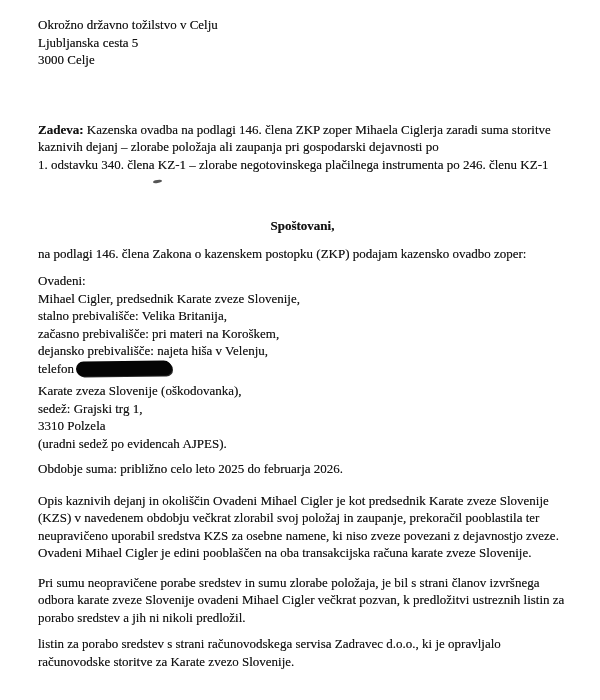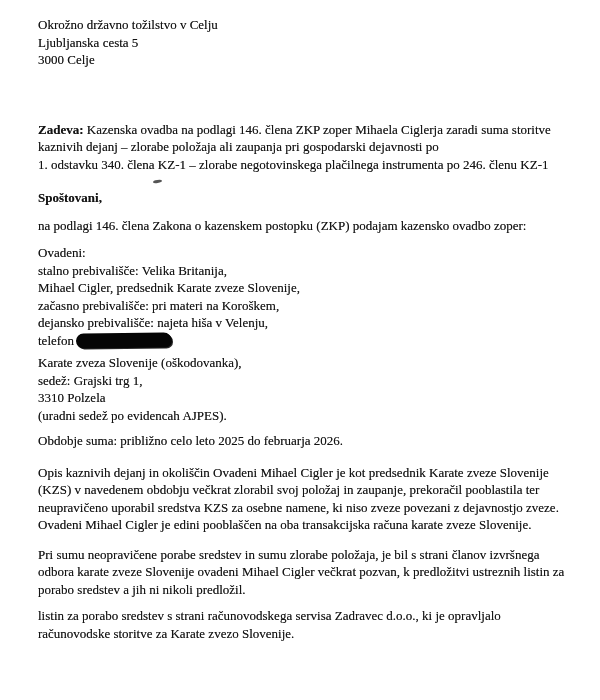--- a/index.html
+++ b/index.html
@@ -19,21 +19,21 @@
     font-size: 13px;
     line-height: 17.5px;
     text-shadow: 0 0 0.5px rgba(20,20,20,0.55);
   }
   .ln { display: block; white-space: nowrap; }
   .block { margin: 0; }
   .bold { font-weight: bold; }
 
   .recipient-block { margin-top: 0; }
   .subject-block   { margin-top: 52px; }
-  .salutation-line { margin-top: 16px; font-weight: bold; }
+  .salutation-line { margin-top: 44px; font-weight: bold; text-align: center; }
   .intro-line      { margin-top: 10px; }
   .accused-block   { margin-top: 10px; }
   .injured-block   { margin-top: 5px; }
   .period-line     { margin-top: 8px; }
   .para-1          { margin-top: 14px; }
   .para-2          { }
   .para-3          { margin-top: 12px; }
   .para-4          { margin-top: 9px; }
 
   .redaction {
@@ -75,22 +75,22 @@
     <span class="ln">kaznivih dejanj – zlorabe položaja ali zaupanja pri gospodarski dejavnosti po</span>
     <span class="ln">1. odstavku 340. člena KZ-1 – zlorabe negotovinskega plačilnega instrumenta po 246. členu KZ-1</span>
   </div>
 
   <div class="block salutation-line">Spoštovani,</div>
 
   <div class="block intro-line">na podlagi 146. člena Zakona o kazenskem postopku (ZKP) podajam kazensko ovadbo zoper:</div>
 
   <div class="block accused-block">
     <span class="ln">Ovadeni:</span>
+    <span class="ln">Mihael Cigler, predsednik Karate zveze Slovenije,</span>
     <span class="ln">stalno prebivališče: Velika Britanija,</span>
-    <span class="ln">Mihael Cigler, predsednik Karate zveze Slovenije,</span>
     <span class="ln">začasno prebivališče: pri materi na Koroškem,</span>
     <span class="ln">dejansko prebivališče: najeta hiša v Velenju,</span>
     <span class="ln"><span>telefon</span><span class="redaction"></span></span>
   </div>
 
   <div class="block injured-block">
     <span class="ln">Karate zveza Slovenije (oškodovanka),</span>
     <span class="ln">sedež: Grajski trg 1,</span>
     <span class="ln">3310 Polzela</span>
     <span class="ln">(uradni sedež po evidencah AJPES).</span>

